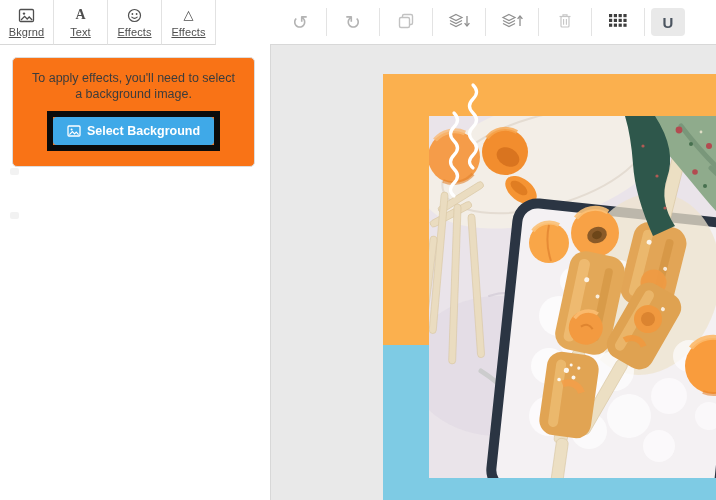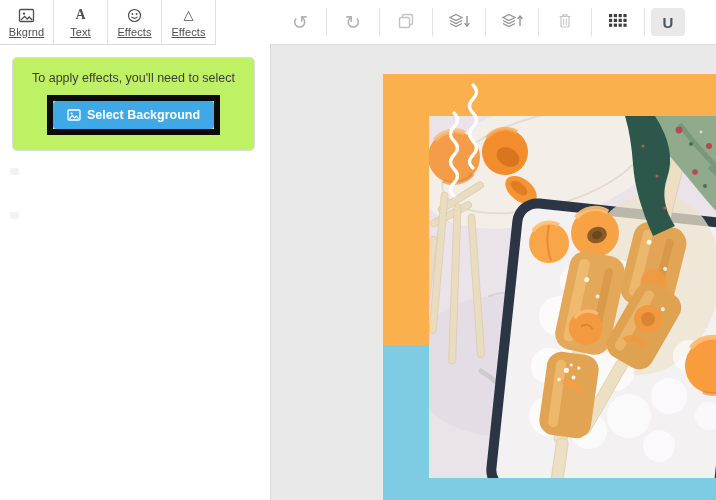--- a/index.html
+++ b/index.html
@@ -23,21 +23,21 @@
           border-radius:4px; background:transparent; border:none; }
   .sep { width:1px; height:28px; background:#e3e3e3; margin:0 6px; }
   .glyph-arrow { font-family:"DejaVu Sans", sans-serif; font-size:19px; color:#b3b3b3; line-height:19px; }
   .magnet-btn { width:34px; height:28px; background:#e9e9e9; border-radius:4px; border:none; display:flex;
                 align-items:center; justify-content:center; cursor:pointer; }
   .magnet-btn span { font-weight:bold; font-size:15px; color:#4c5560; }
 
   
   .sidebar { position:absolute; left:0; top:45px; width:271px; height:455px; background:#fff;
              border-right:1px solid #d8d8d8; z-index:20; }
-  .panel-card { position:absolute; left:12px; top:12px; width:243px; background:#bef264; border:1px solid #ddd;
+  .panel-card { position:absolute; left:12px; top:12px; width:243px; background:#f97316; border:1px solid #ddd;
                 border-radius:5px; padding:12px 8px 15px; text-align:center; }
   .panel-card .msg { font-size:12.5px; color:#3c3c3c; line-height:16px; }
   .hl-frame { display:inline-block; border:6px solid #0b0b0b; margin-top:9px; line-height:0; }
   .select-bg-btn { display:inline-flex; align-items:center; justify-content:center; gap:6px; height:28px;
                    padding:0 14px; background:#3fa9e8; border:none; border-radius:4px; color:#fff;
                    font-weight:bold; font-size:12.5px; cursor:pointer; line-height:28px; }
   .faint-mark { position:absolute; left:10px; width:9px; height:7px; background:#f2f2f2; border-radius:2px; }
 
   
   .workspace { position:absolute; left:271px; top:45px; width:445px; height:455px; background:#e9e9e9; z-index:10; }
@@ -165,20 +165,21 @@
     <div class="sep"></div>
     <button class="magnet-btn">
       <span>U</span>
     </button>
   </div>
 </div>
 
 <div class="sidebar">
   <div class="panel-card">
     <div class="msg">To apply effects, you'll need to select</div>
+    <div class="msg">a background image.</div>
     <div class="hl-frame">
       <button class="select-bg-btn">
         <span style="display:inline-flex;">
           <svg width="14" height="12" viewBox="0 0 14 12">
               <rect x="1" y="1" width="12" height="10" rx="1" fill="none" stroke="#fff" stroke-width="1.3"></rect>
               <circle cx="4.6" cy="4.4" r="1" fill="#fff"></circle>
               <path d="M2.4 9.6 l3-3 2.2 2.2 1.6-1.6 2.4 2.4" fill="none" stroke="#fff" stroke-width="1.2"></path>
             </svg>
         </span>
         <span>Select Background</span>

